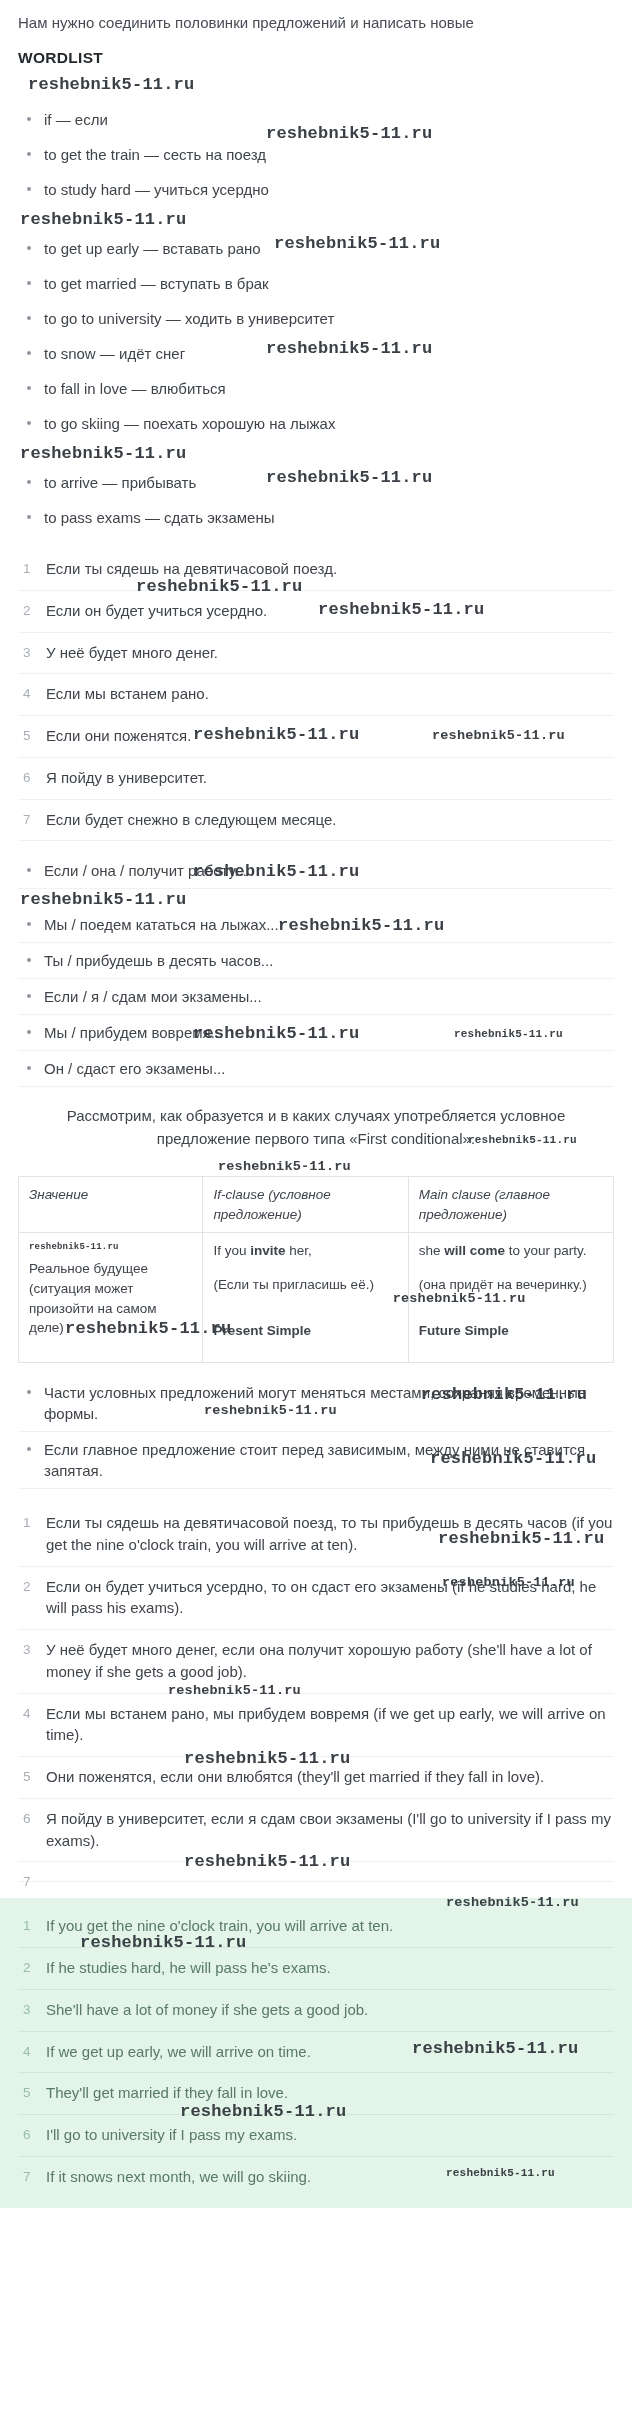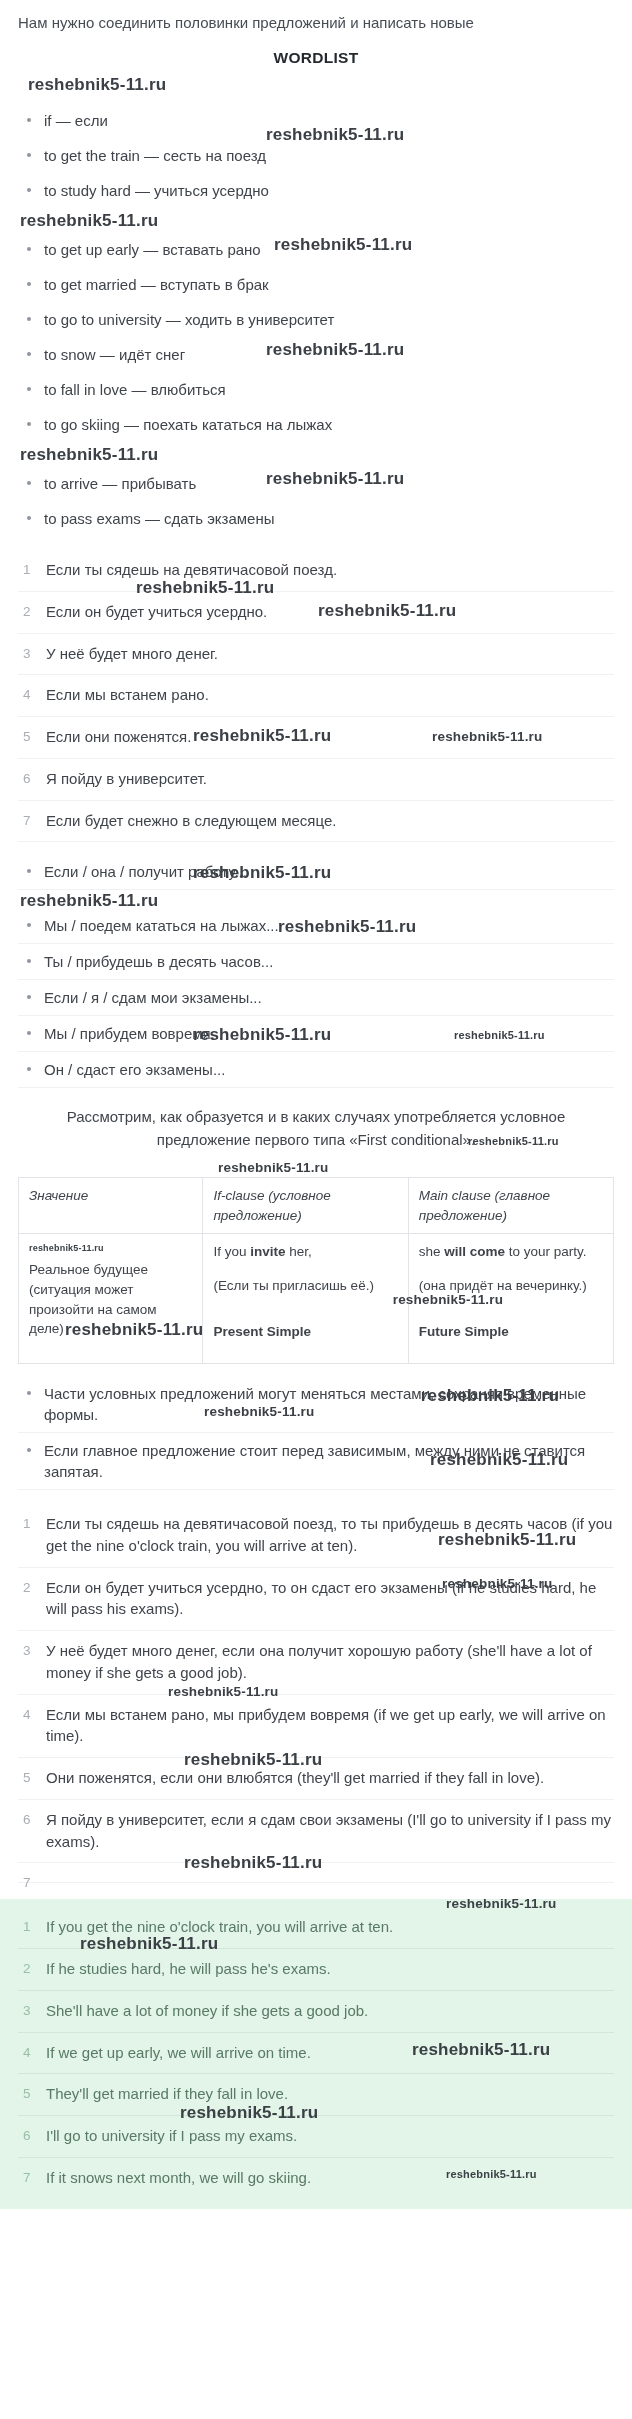--- a/index.html
+++ b/index.html
@@ -3,25 +3,25 @@
 <meta charset="utf-8">
 <style>
   html,body { margin:0; padding:0; background:#fff; }
   .page {
     position:relative; width:632px; min-height:2419px; box-sizing:border-box;
     padding:12px 18px 20px; background:#fff; overflow:hidden;
     font-family:"Liberation Sans","DejaVu Sans",sans-serif;
     color:var(--text,#3f444b);
   }
   .intro { margin:0 0 16px; font-size:15px; line-height:1.4; color:#474c54; }
-  .wl-title { margin:0 0 8px; font-size:15.5px; font-weight:700; color:#24292e; letter-spacing:.3px;text-align:center; }
+  .wl-title { margin:0 0 8px; font-size:15.5px; font-weight:700; color:#24292e; letter-spacing:.3px; }
 
   
   .wm {
-    font-family:Liberation Sans, sans-serif; font-weight:700;
+    font-family:Liberation Mono, monospace; font-weight:700;
     color:var(--watermark,#3b4046); white-space:nowrap; letter-spacing:.2px;
   }
   .wm.abs { position:absolute; z-index:2; pointer-events:none; }
   .wm.lg { font-size:17px; }
   .wm.md { font-size:13.5px; }
   .wm.sm { font-size:11px; }
   .wm.xs { font-size:9px; }
   .wm-row { margin:2px 0 10px; }
 
   
@@ -96,21 +96,21 @@
       <span>to go to university — ходить в университет</span>
     </li>
     <li>
       <span>to snow — идёт снег</span>
       <span class="wm abs lg" style="left:248px;top:-1px">reshebnik5-11.ru</span>
     </li>
     <li>
       <span>to fall in love — влюбиться</span>
     </li>
     <li>
-      <span>to go skiing — поехать кататься на лыжах</span>
+      <span>to go skiing — поехать хорошую на лыжах</span>
     </li>
     <li class="gap">
       <span>to arrive — прибывать</span>
       <span class="wm abs lg" style="left:2px;top:-25px">reshebnik5-11.ru</span>
       <span class="wm abs lg" style="left:248px;top:-1px">reshebnik5-11.ru</span>
     </li>
     <li>
       <span>to pass exams — сдать экзамены</span>
     </li>
   </ul>

